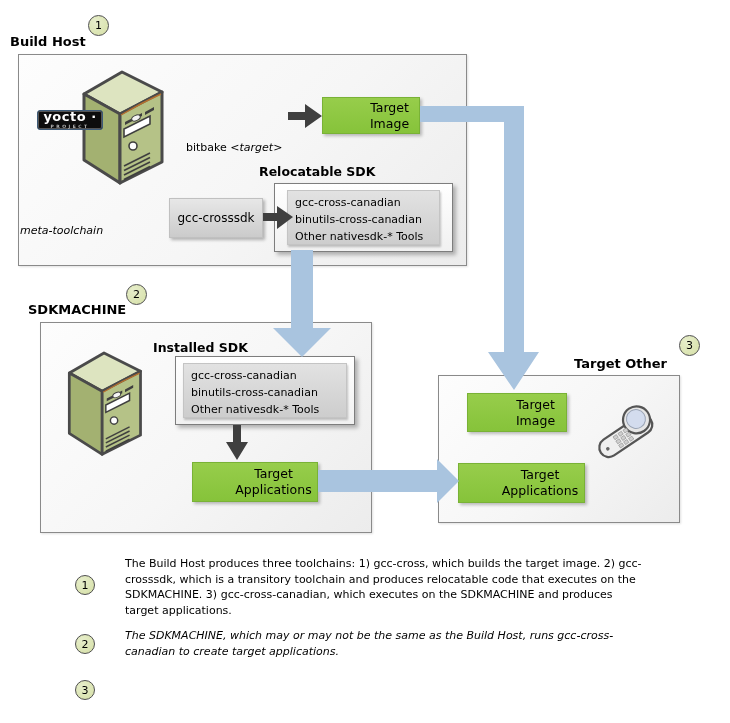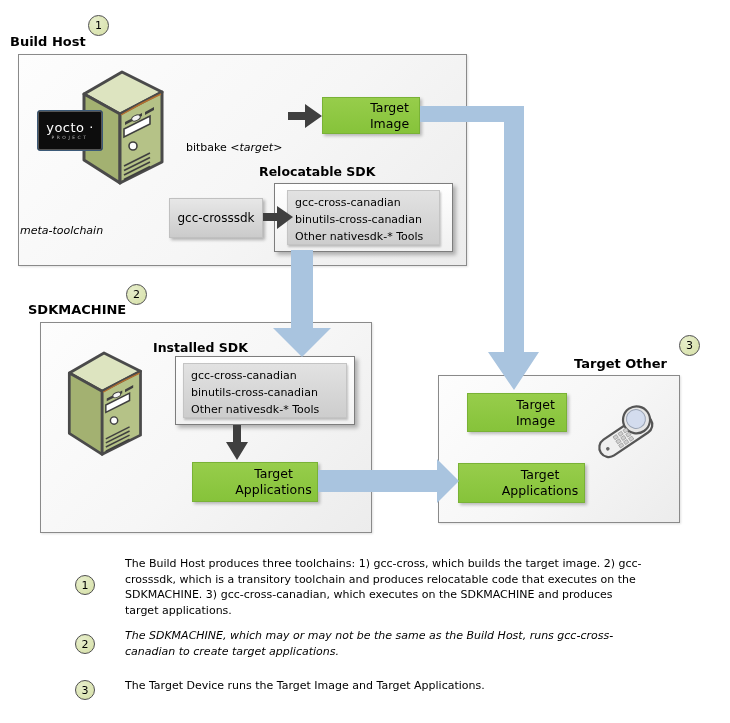--- a/index.html
+++ b/index.html
@@ -45,24 +45,24 @@
     position:absolute;background:linear-gradient(to bottom,#e2e2e2,#cdcdcd);
     border:1px solid #c4c4c4;box-shadow:1px 2px 2px rgba(0,0,0,0.22);
     font-size:11px;line-height:17px;padding:3px 7px;box-sizing:border-box;
     white-space:nowrap;
   }
   .small-label{position:absolute;font-size:11px;z-index:3;white-space:nowrap;}
   .var{font-style:italic;}
   .arrow-svg{position:absolute;z-index:5;overflow:visible;}
   
   .yocto-logo{
-    position:absolute;left:37px;top:110px;width:66px;height:41px;border-radius:3px;
+    position:absolute;left:37px;top:110px;width:66px;height:20px;border-radius:3px;
     background:#0d0d0d;border:1px solid #3c5a78;box-shadow:inset 0 0 0 1px #555;
     display:flex;flex-direction:column;align-items:center;justify-content:center;
-    z-index:4;box-sizing:border-box;
+    z-index:4;box-sizing:border-box;font-weight:bold;
   }
   .yocto-logo .main{color:#fff;font-size:13px;line-height:12px;letter-spacing:0.5px;}
   .yocto-logo .sub{color:#bbb;font-size:4.5px;letter-spacing:2.5px;margin-top:1px;}
   
   .note-text{position:absolute;left:125px;width:524px;font-size:11px;line-height:15.5px;z-index:2;}
   .note-badge{width:20px;height:20px;left:75px;}
 </style>
 </head>
 <body>
 
@@ -228,15 +228,14 @@
   <div class="note-text" style="top:556px;">The Build Host produces three toolchains: 1)  gcc-cross, which builds the target image.  2) gcc-crosssdk, which is a transitory toolchain and produces relocatable code that executes on the SDKMACHINE. 3) gcc-cross-canadian, which executes on the SDKMACHINE and produces target applications.</div>
 
   <div class="badge note-badge" style="top:634px;">
     <span>2</span>
   </div>
   <div class="note-text" style="top:628px;font-style:italic;">The SDKMACHINE, which may or may not be the same as the Build Host, runs gcc-cross-canadian to create target applications.</div>
 
   <div class="badge note-badge" style="top:680px;">
     <span>3</span>
   </div>
-  <div class="note-text" style="top:678px;">The Target Device runs the Target Image and Target Applications.</div>
 
 </div>
 
 </body></html>

